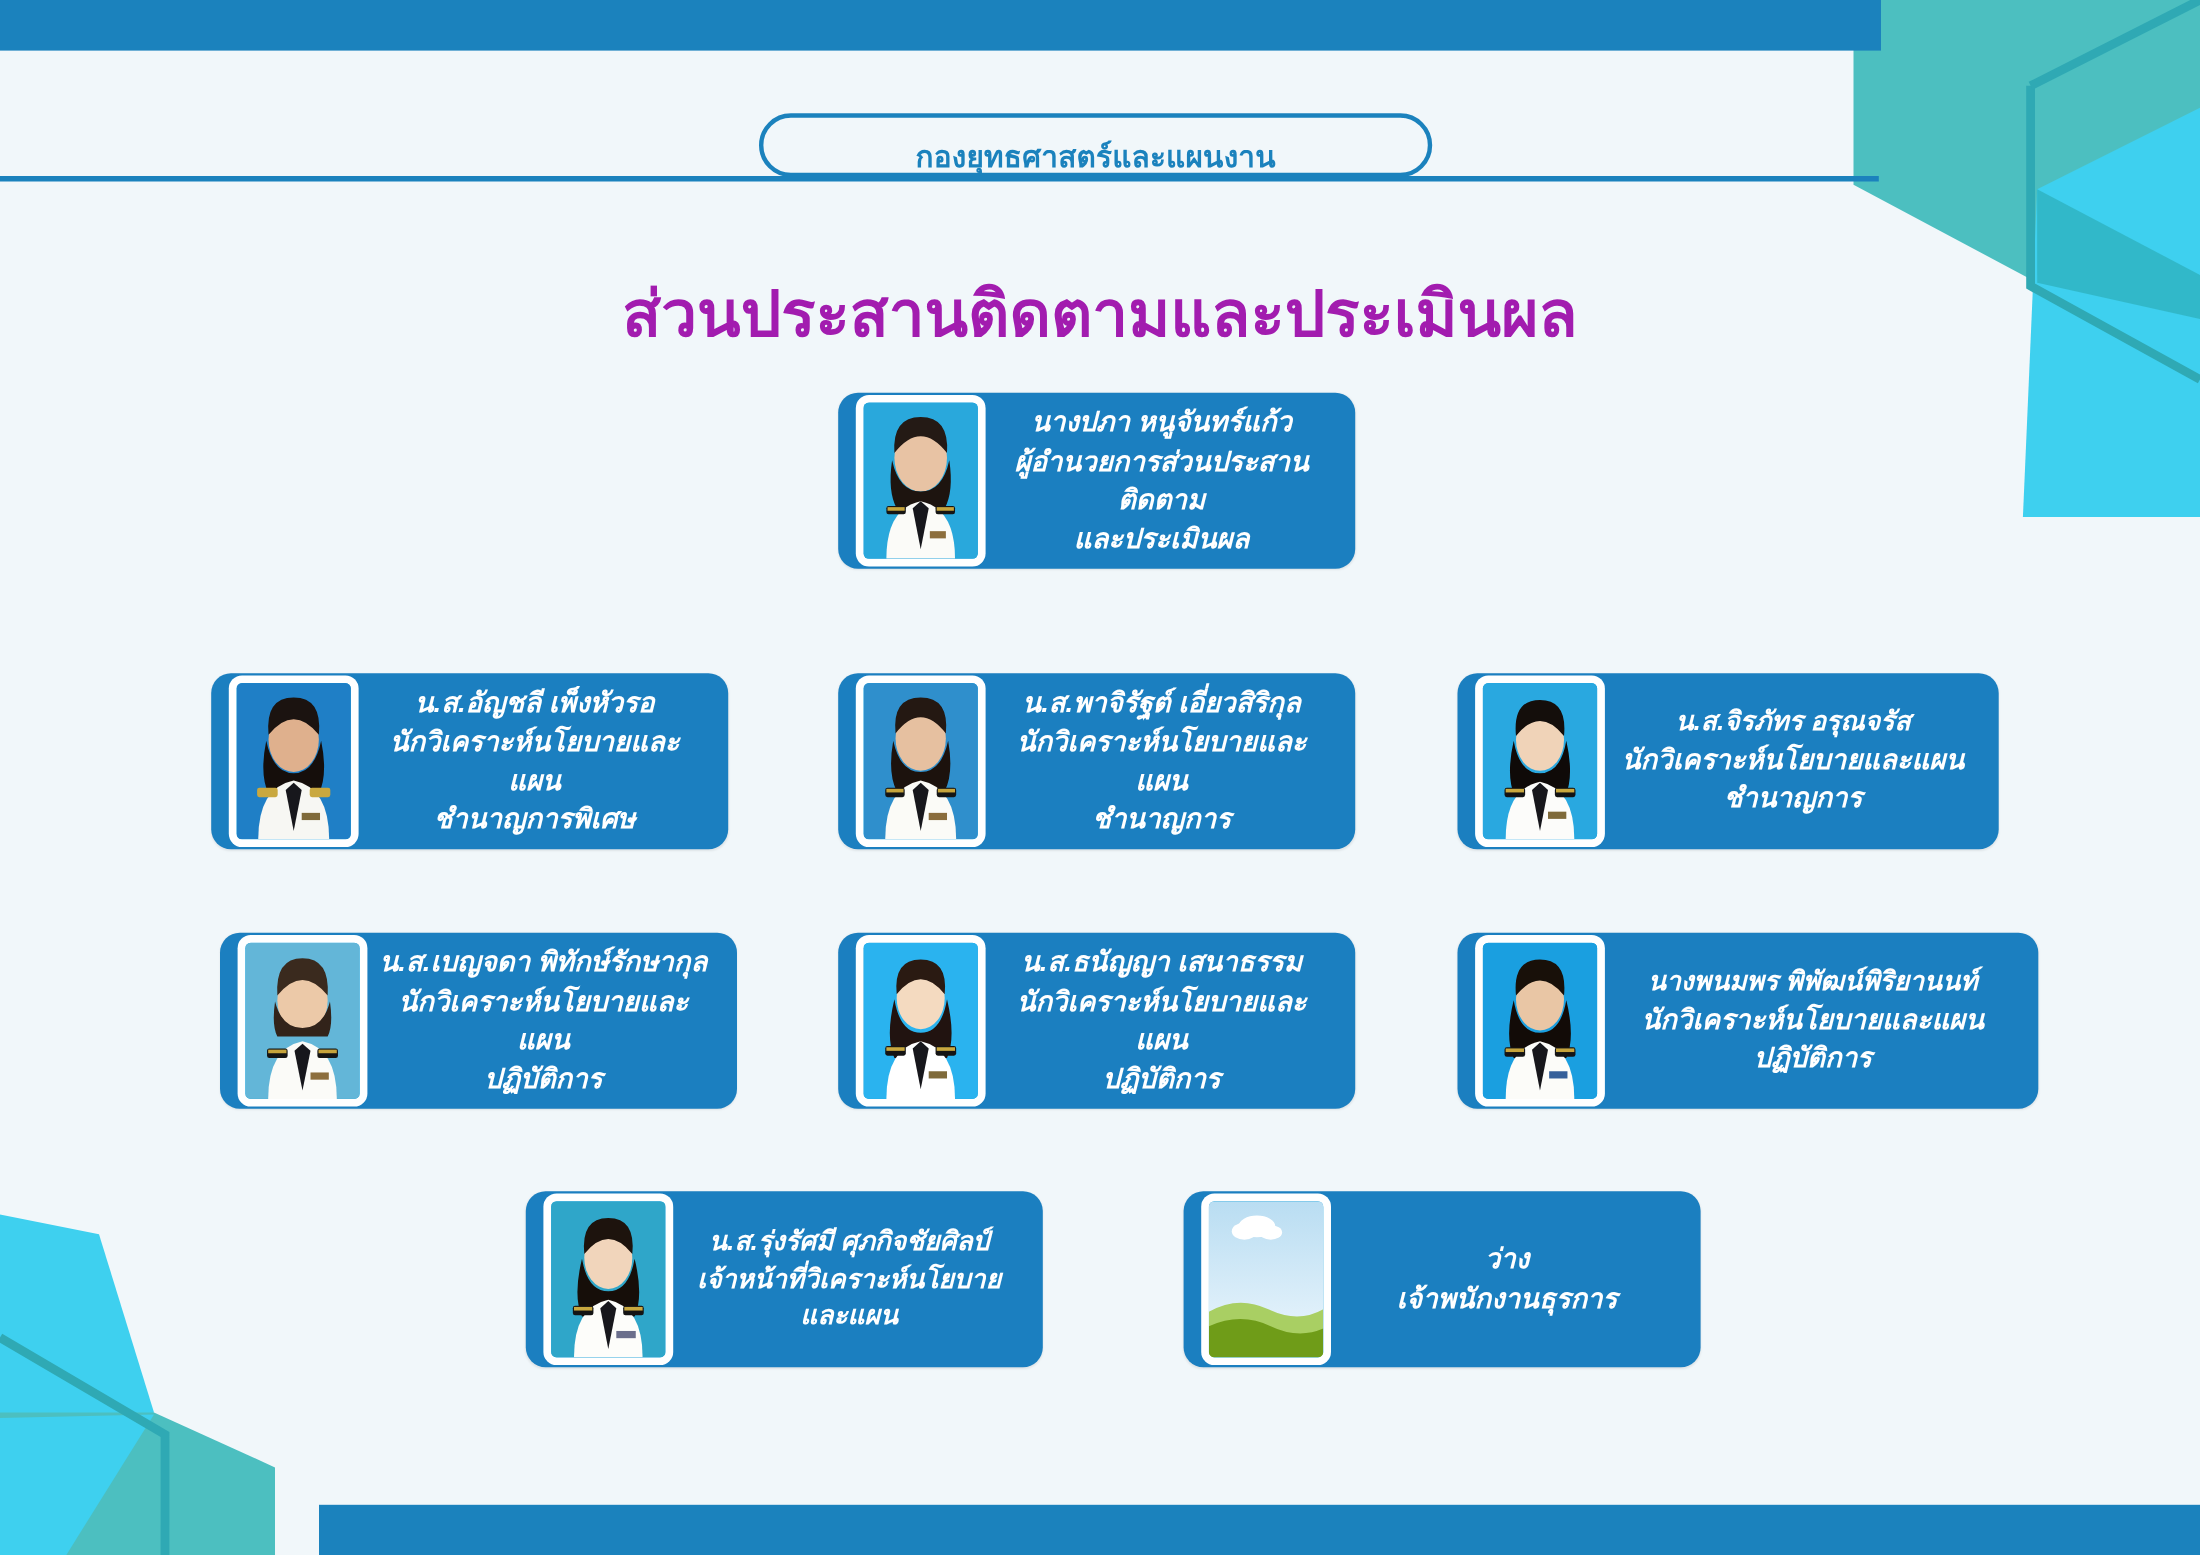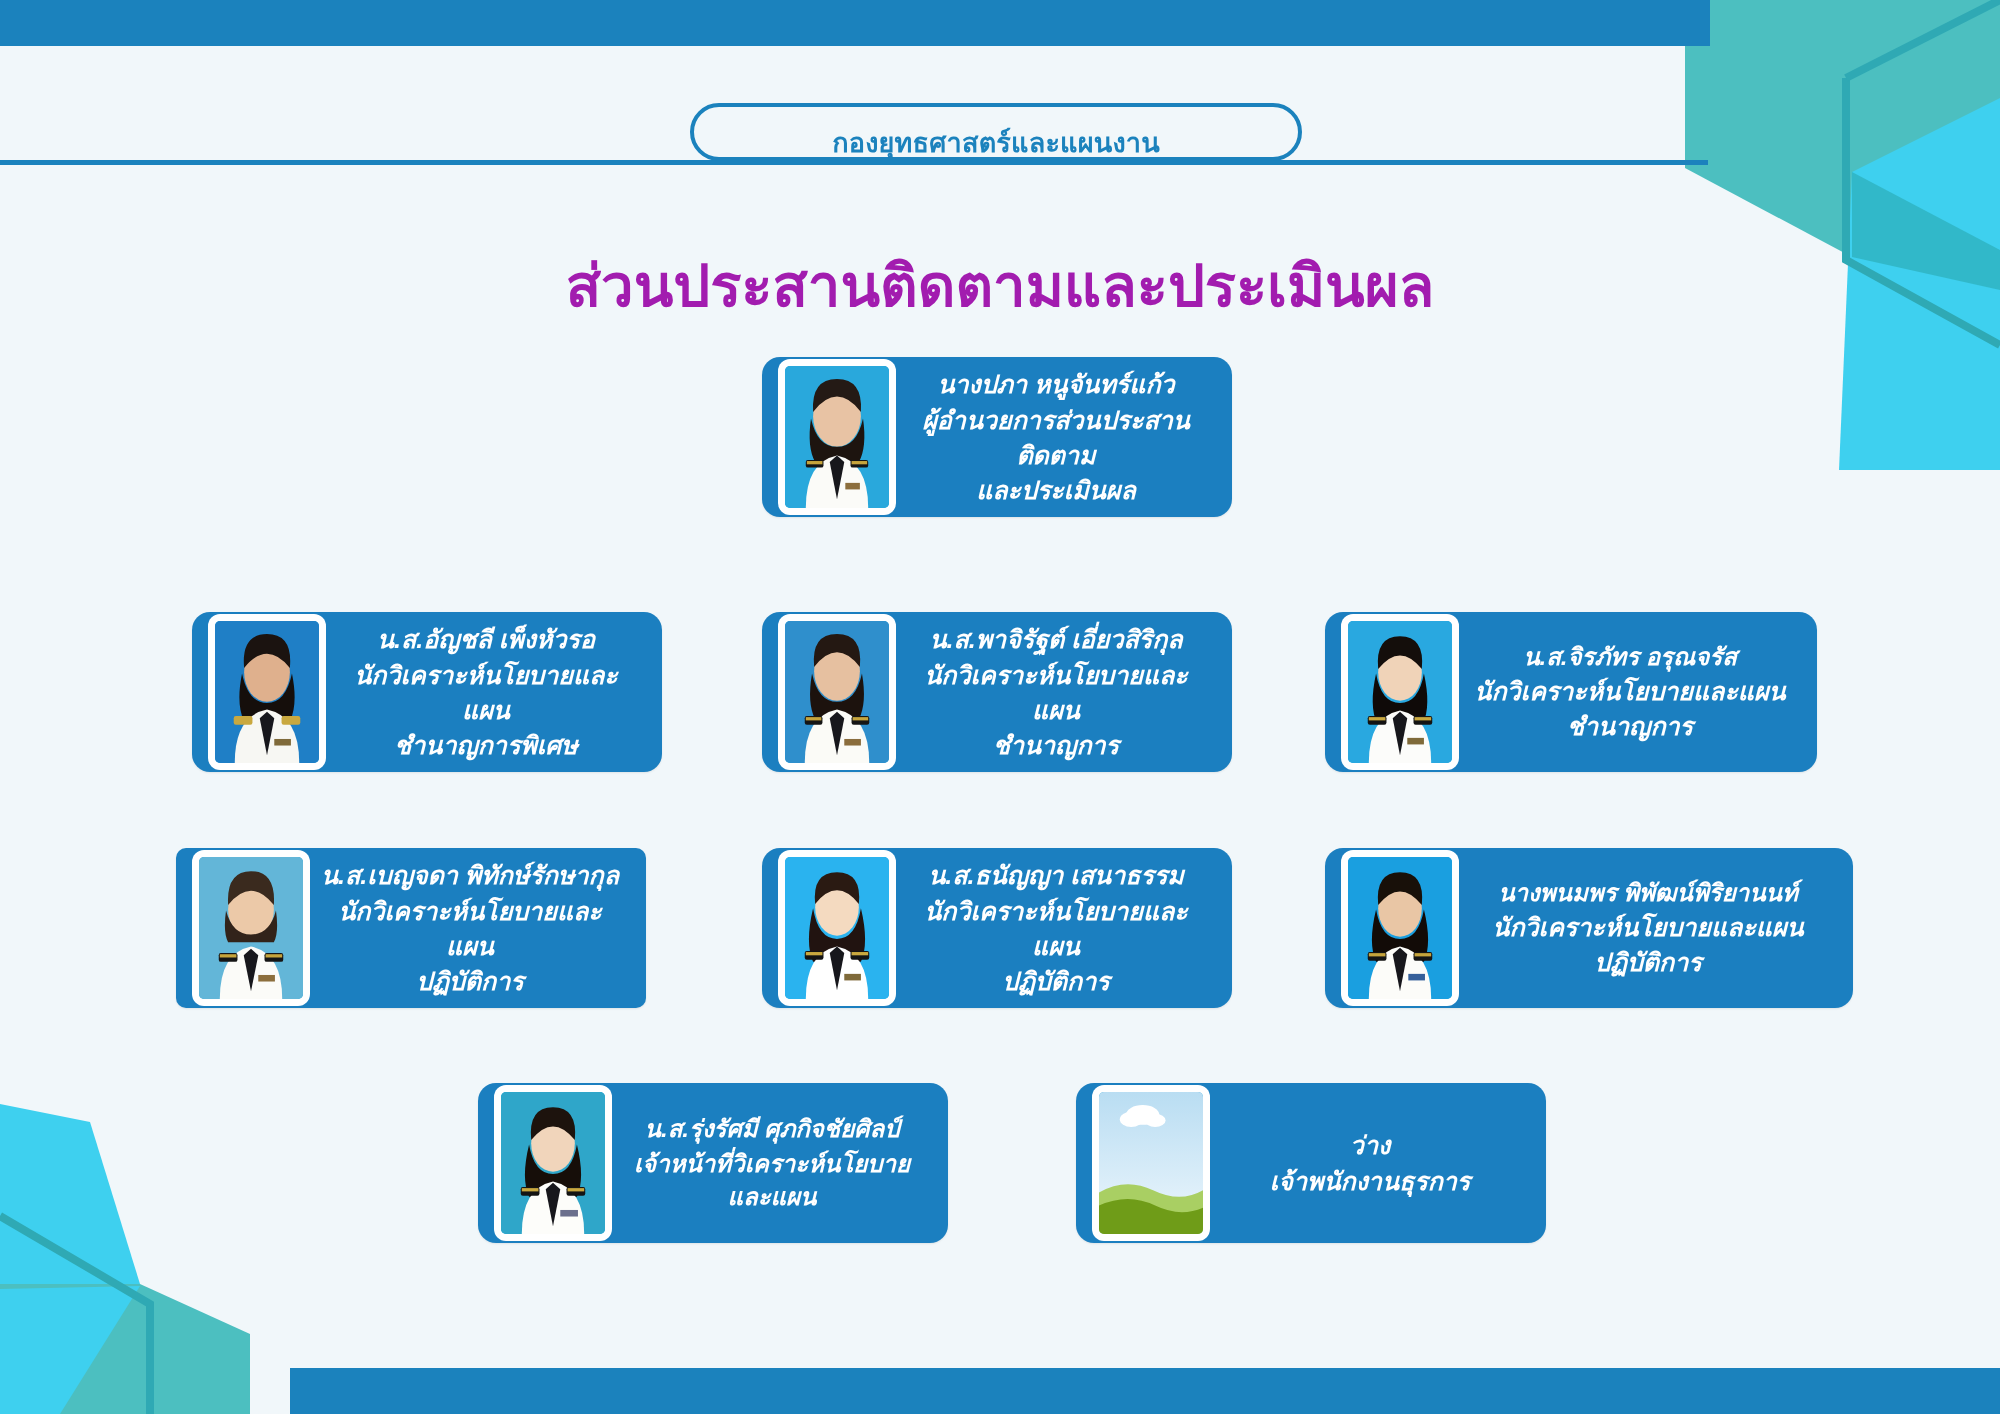--- a/index.html
+++ b/index.html
@@ -90,21 +90,21 @@
   }
   .role {
     font-size:25px; font-weight:bold; line-height:1.4;
   }
 
   
   #card-director { left:762px; top:357px;  width:470px; height:160px; }
   #card-r1c1     { left:192px; top:612px;  width:470px; height:160px; }
   #card-r1c2     { left:762px; top:612px;  width:470px; height:160px; }
   #card-r1c3     { left:1325px;top:612px;  width:492px; height:160px; }
-  #card-r2c1     { left:176px; top:848px;  width:470px; height:160px;border-radius:10px; }
+  #card-r2c1     { left:200px; top:848px;  width:470px; height:160px; }
   #card-r2c2     { left:762px; top:848px;  width:470px; height:160px; }
   #card-r2c3     { left:1325px;top:848px;  width:528px; height:160px; }
   #card-r3c1     { left:478px; top:1083px; width:470px; height:160px; }
   #card-vacant   { left:1076px;top:1083px; width:470px; height:160px; }
 
   #card-r3c1 .name, #card-r3c1 .role { font-size:24px; }
   #card-r1c3 .name { font-size:24px; }
   #card-r2c3 .name { font-size:24px; }
 </style>
 </head>

